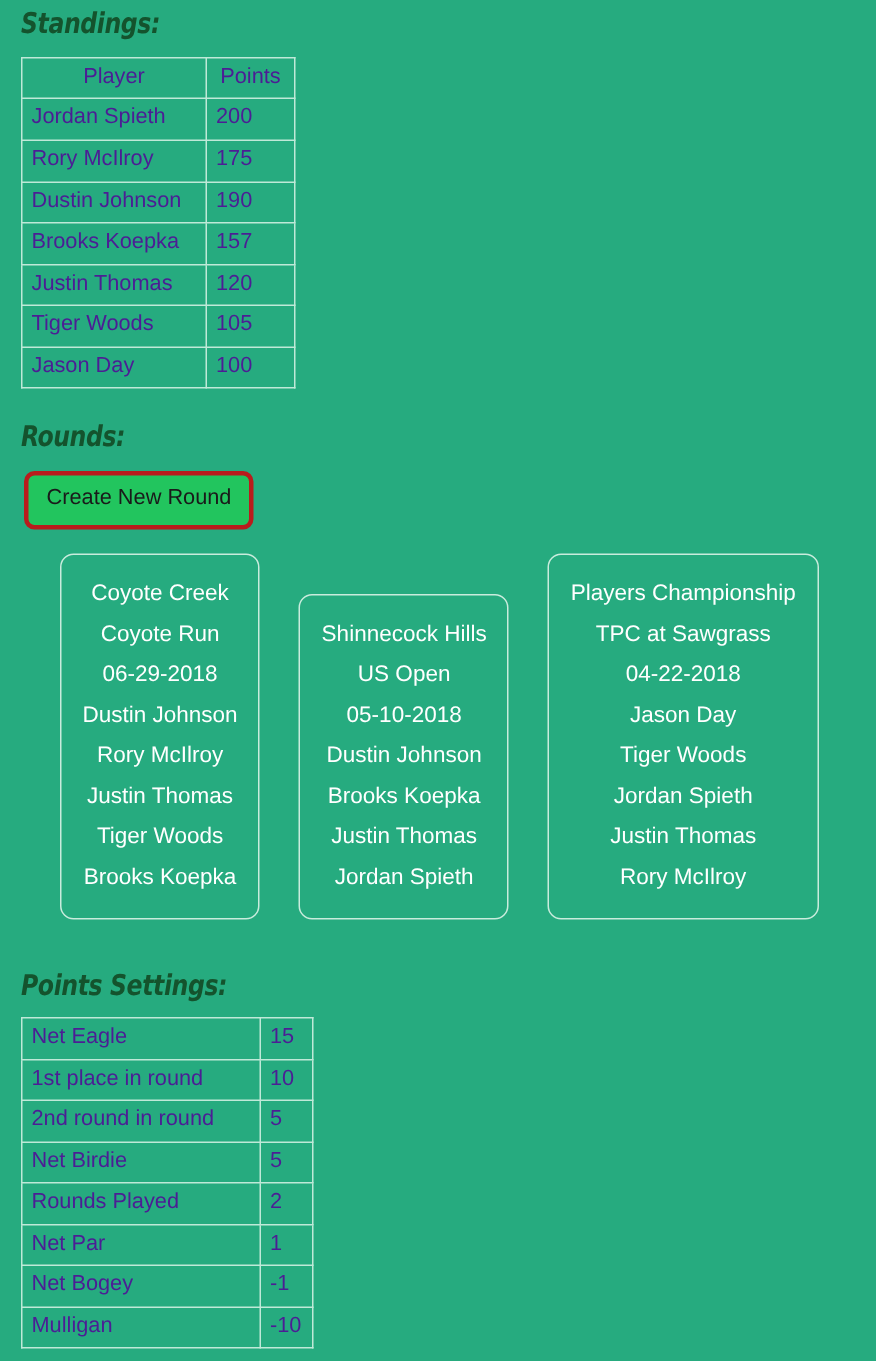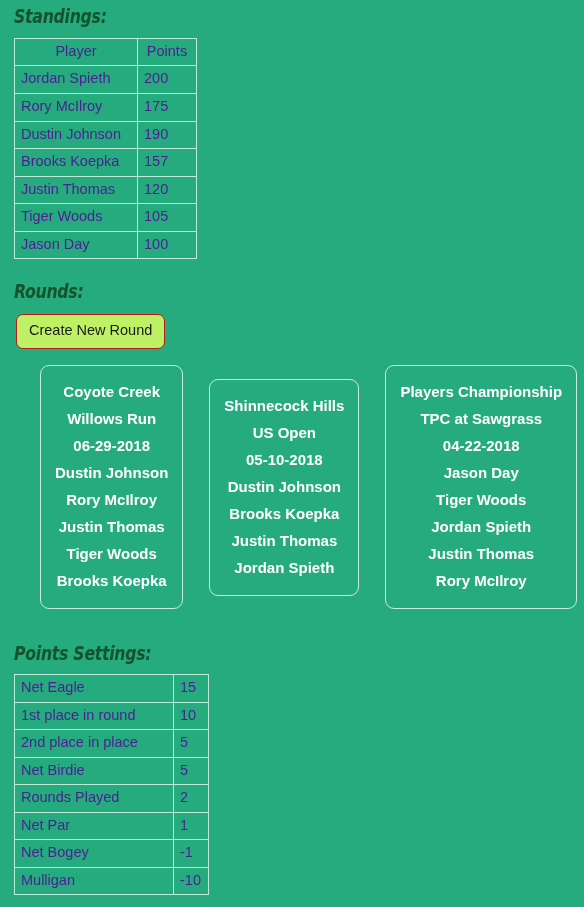--- a/index.html
+++ b/index.html
@@ -66,41 +66,40 @@
   #standings-table th.player-head { min-width: 110px; }
   #standings-table th.points-head { min-width: 46px; }
 
   
   #rounds-heading {
     margin-top: 22px;
   }
 
   .btn {
     display: inline-block;
-    background: #bef264;
+    background: #22c55e;
     color: #1a1a1a;
-    border: 1px solid #b91c1c;
+    border: 3px solid #b91c1c;
     border-radius: 7px;
     font-size: 14.5px;
     font-family: "Liberation Sans", sans-serif;
     padding: 8px 12px 9px 12px;
     margin-top: 11px;
     cursor: pointer;
     line-height: 1.1;
   }
 
   #create-round-button { margin-left: 2px; }
 
   .rounds-row {
     display: flex;
-    align-items: center;
+    align-items: flex-end;
     gap: 26px;
     margin-top: 16px;
     margin-left: 26px;
-    font-weight: bold;
   }
 
   .round-card {
     border: 1px solid #c9ecdd;
     border-radius: 9px;
     padding: 12px 14px 14px 14px;
     box-sizing: border-box;
     text-align: center;
     color: #ffffff;
     font-size: 15px;
@@ -167,21 +166,21 @@
   </table>
 
   
   <h2 class="section-heading" id="rounds-heading">Rounds:</h2>
 
   <button class="btn" id="create-round-button">Create New Round</button>
 
   <div class="rounds-row" id="rounds-row">
       <div class="round-card">
         <div class="line">Coyote Creek</div>
-        <div class="line">Willows Run</div>
+        <div class="line">Coyote Run</div>
         <div class="line">06-29-2018</div>
         <div class="line">Dustin Johnson</div>
         <div class="line">Rory McIlroy</div>
         <div class="line">Justin Thomas</div>
         <div class="line">Tiger Woods</div>
         <div class="line">Brooks Koepka</div>
       </div>
       <div class="round-card">
         <div class="line">Shinnecock Hills</div>
         <div class="line">US Open</div>
@@ -210,21 +209,21 @@
     <tbody id="points-body">
         <tr>
           <td class="label-cell">Net Eagle</td>
           <td class="value-cell">15</td>
         </tr>
         <tr>
           <td class="label-cell">1st place in round</td>
           <td class="value-cell">10</td>
         </tr>
         <tr>
-          <td class="label-cell">2nd place in place</td>
+          <td class="label-cell">2nd round in round</td>
           <td class="value-cell">5</td>
         </tr>
         <tr>
           <td class="label-cell">Net Birdie</td>
           <td class="value-cell">5</td>
         </tr>
         <tr>
           <td class="label-cell">Rounds Played</td>
           <td class="value-cell">2</td>
         </tr>

